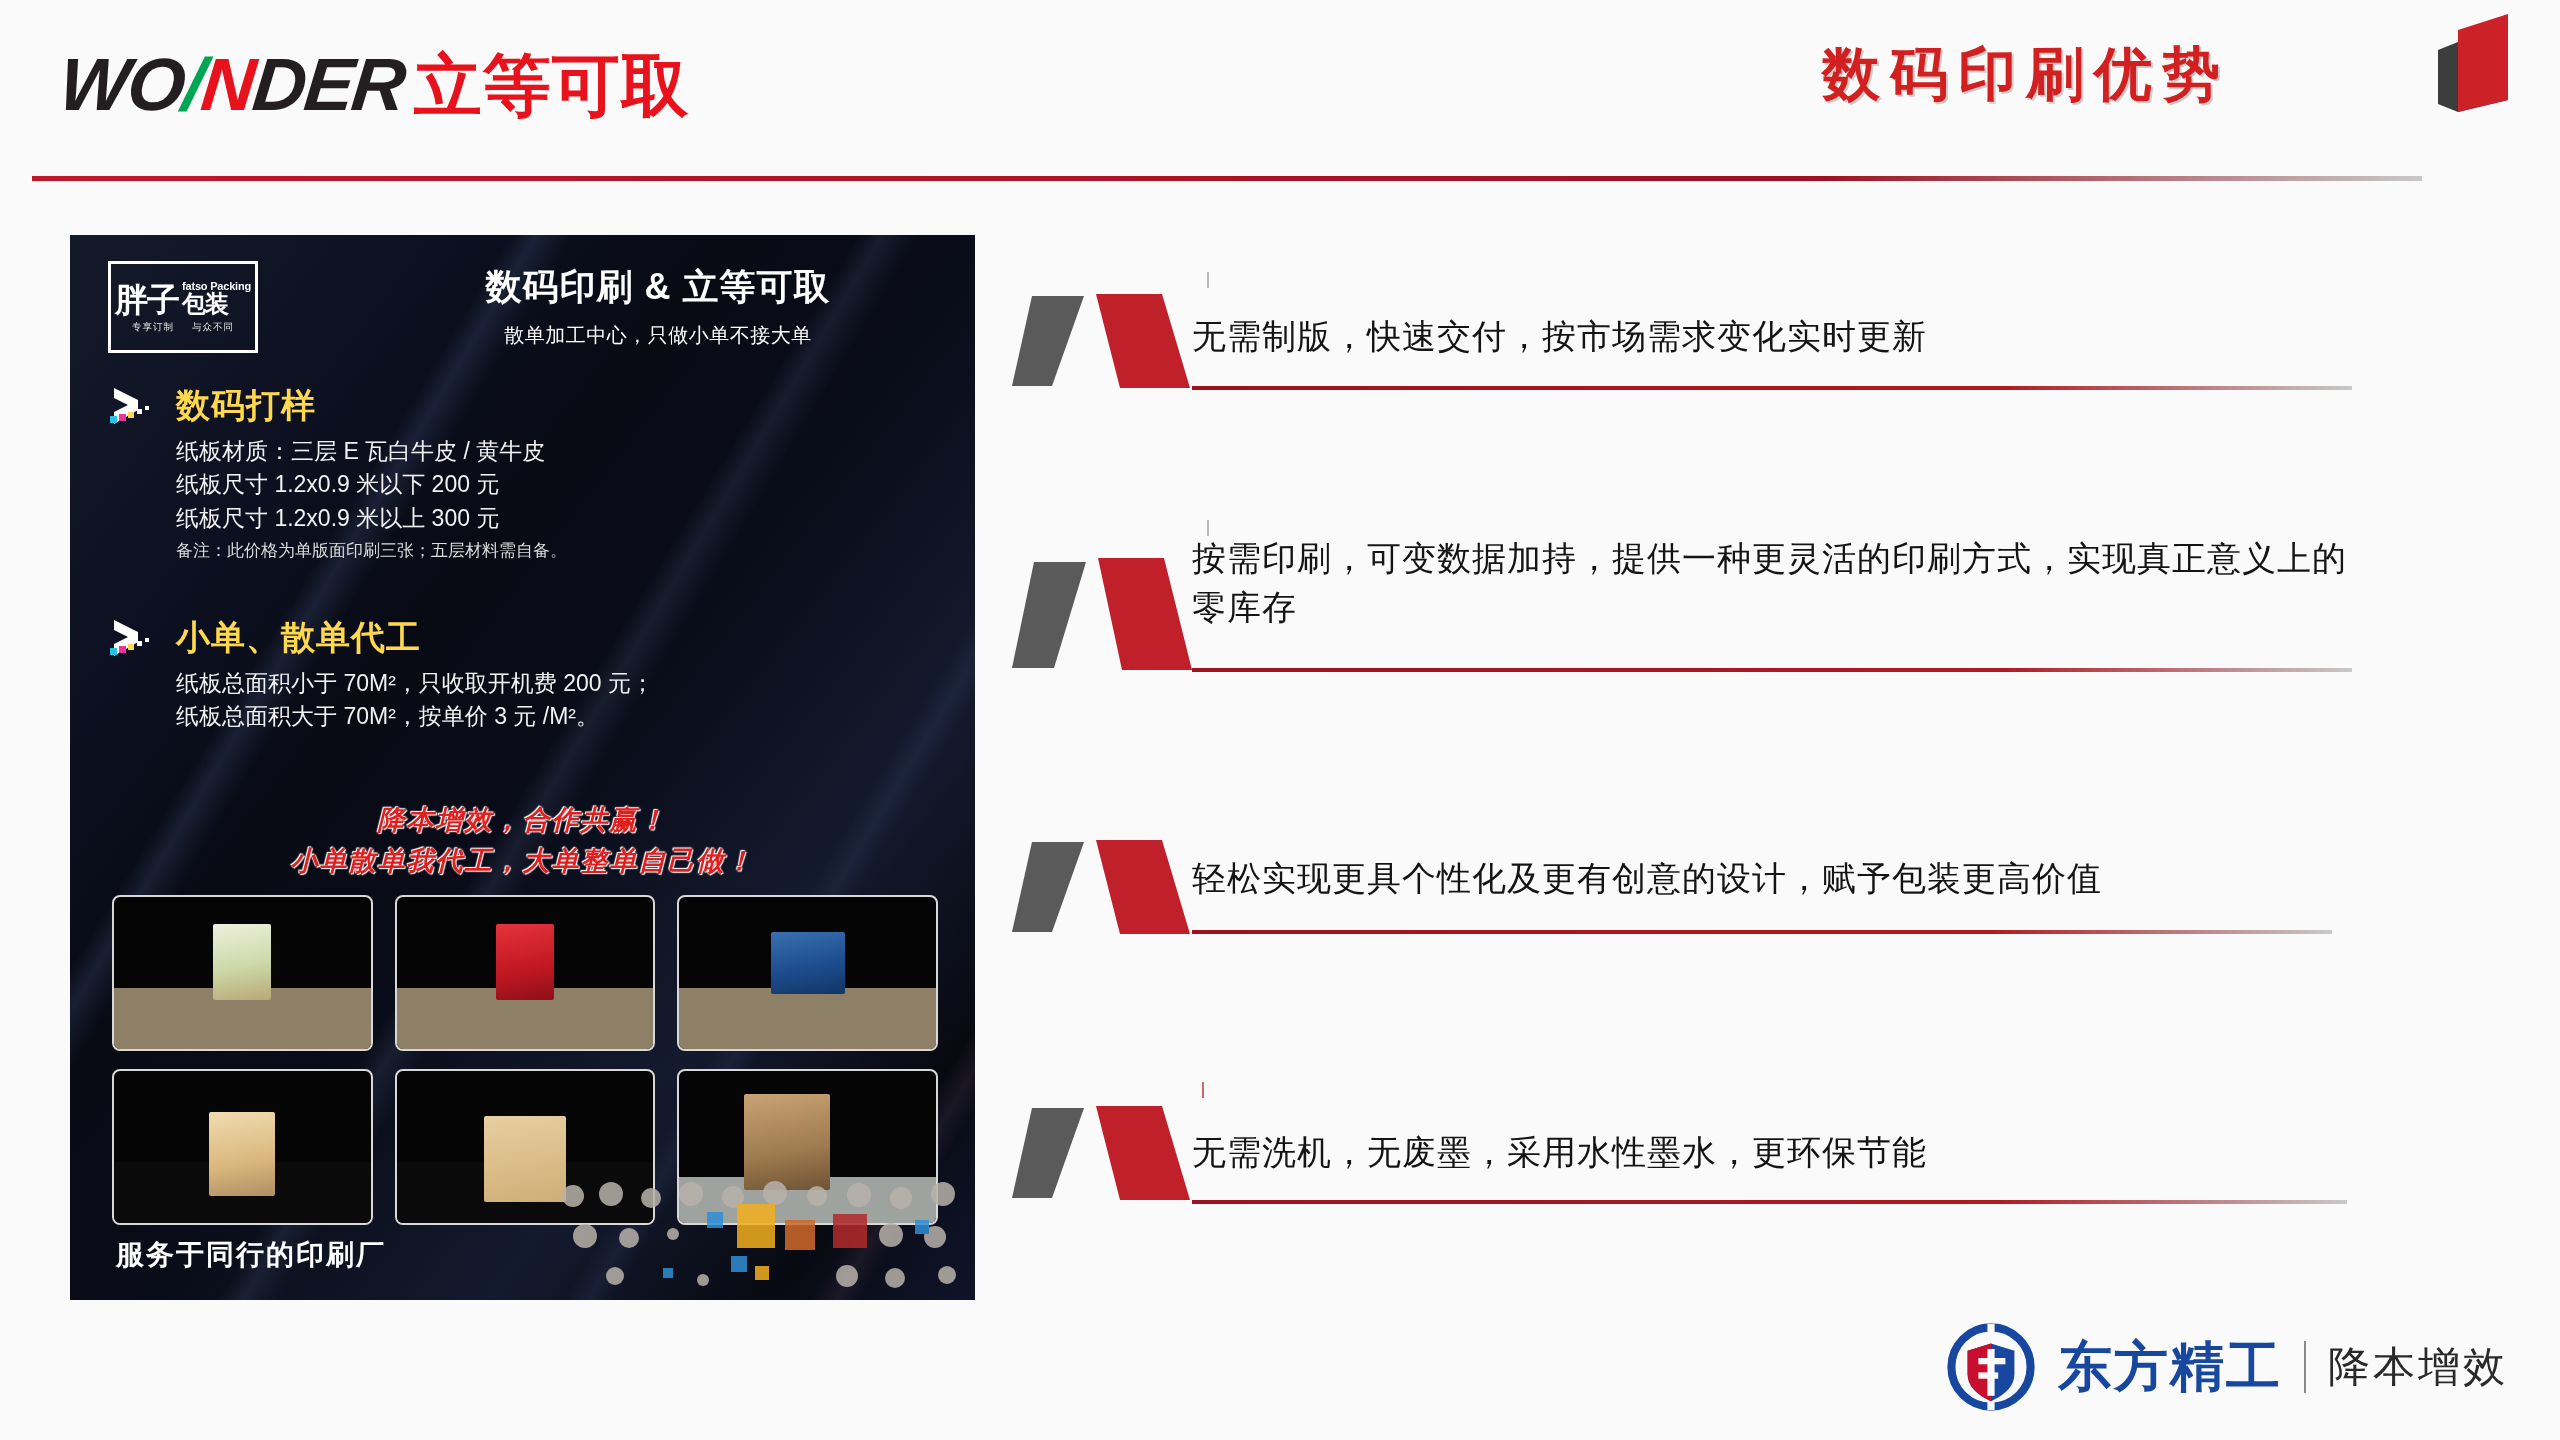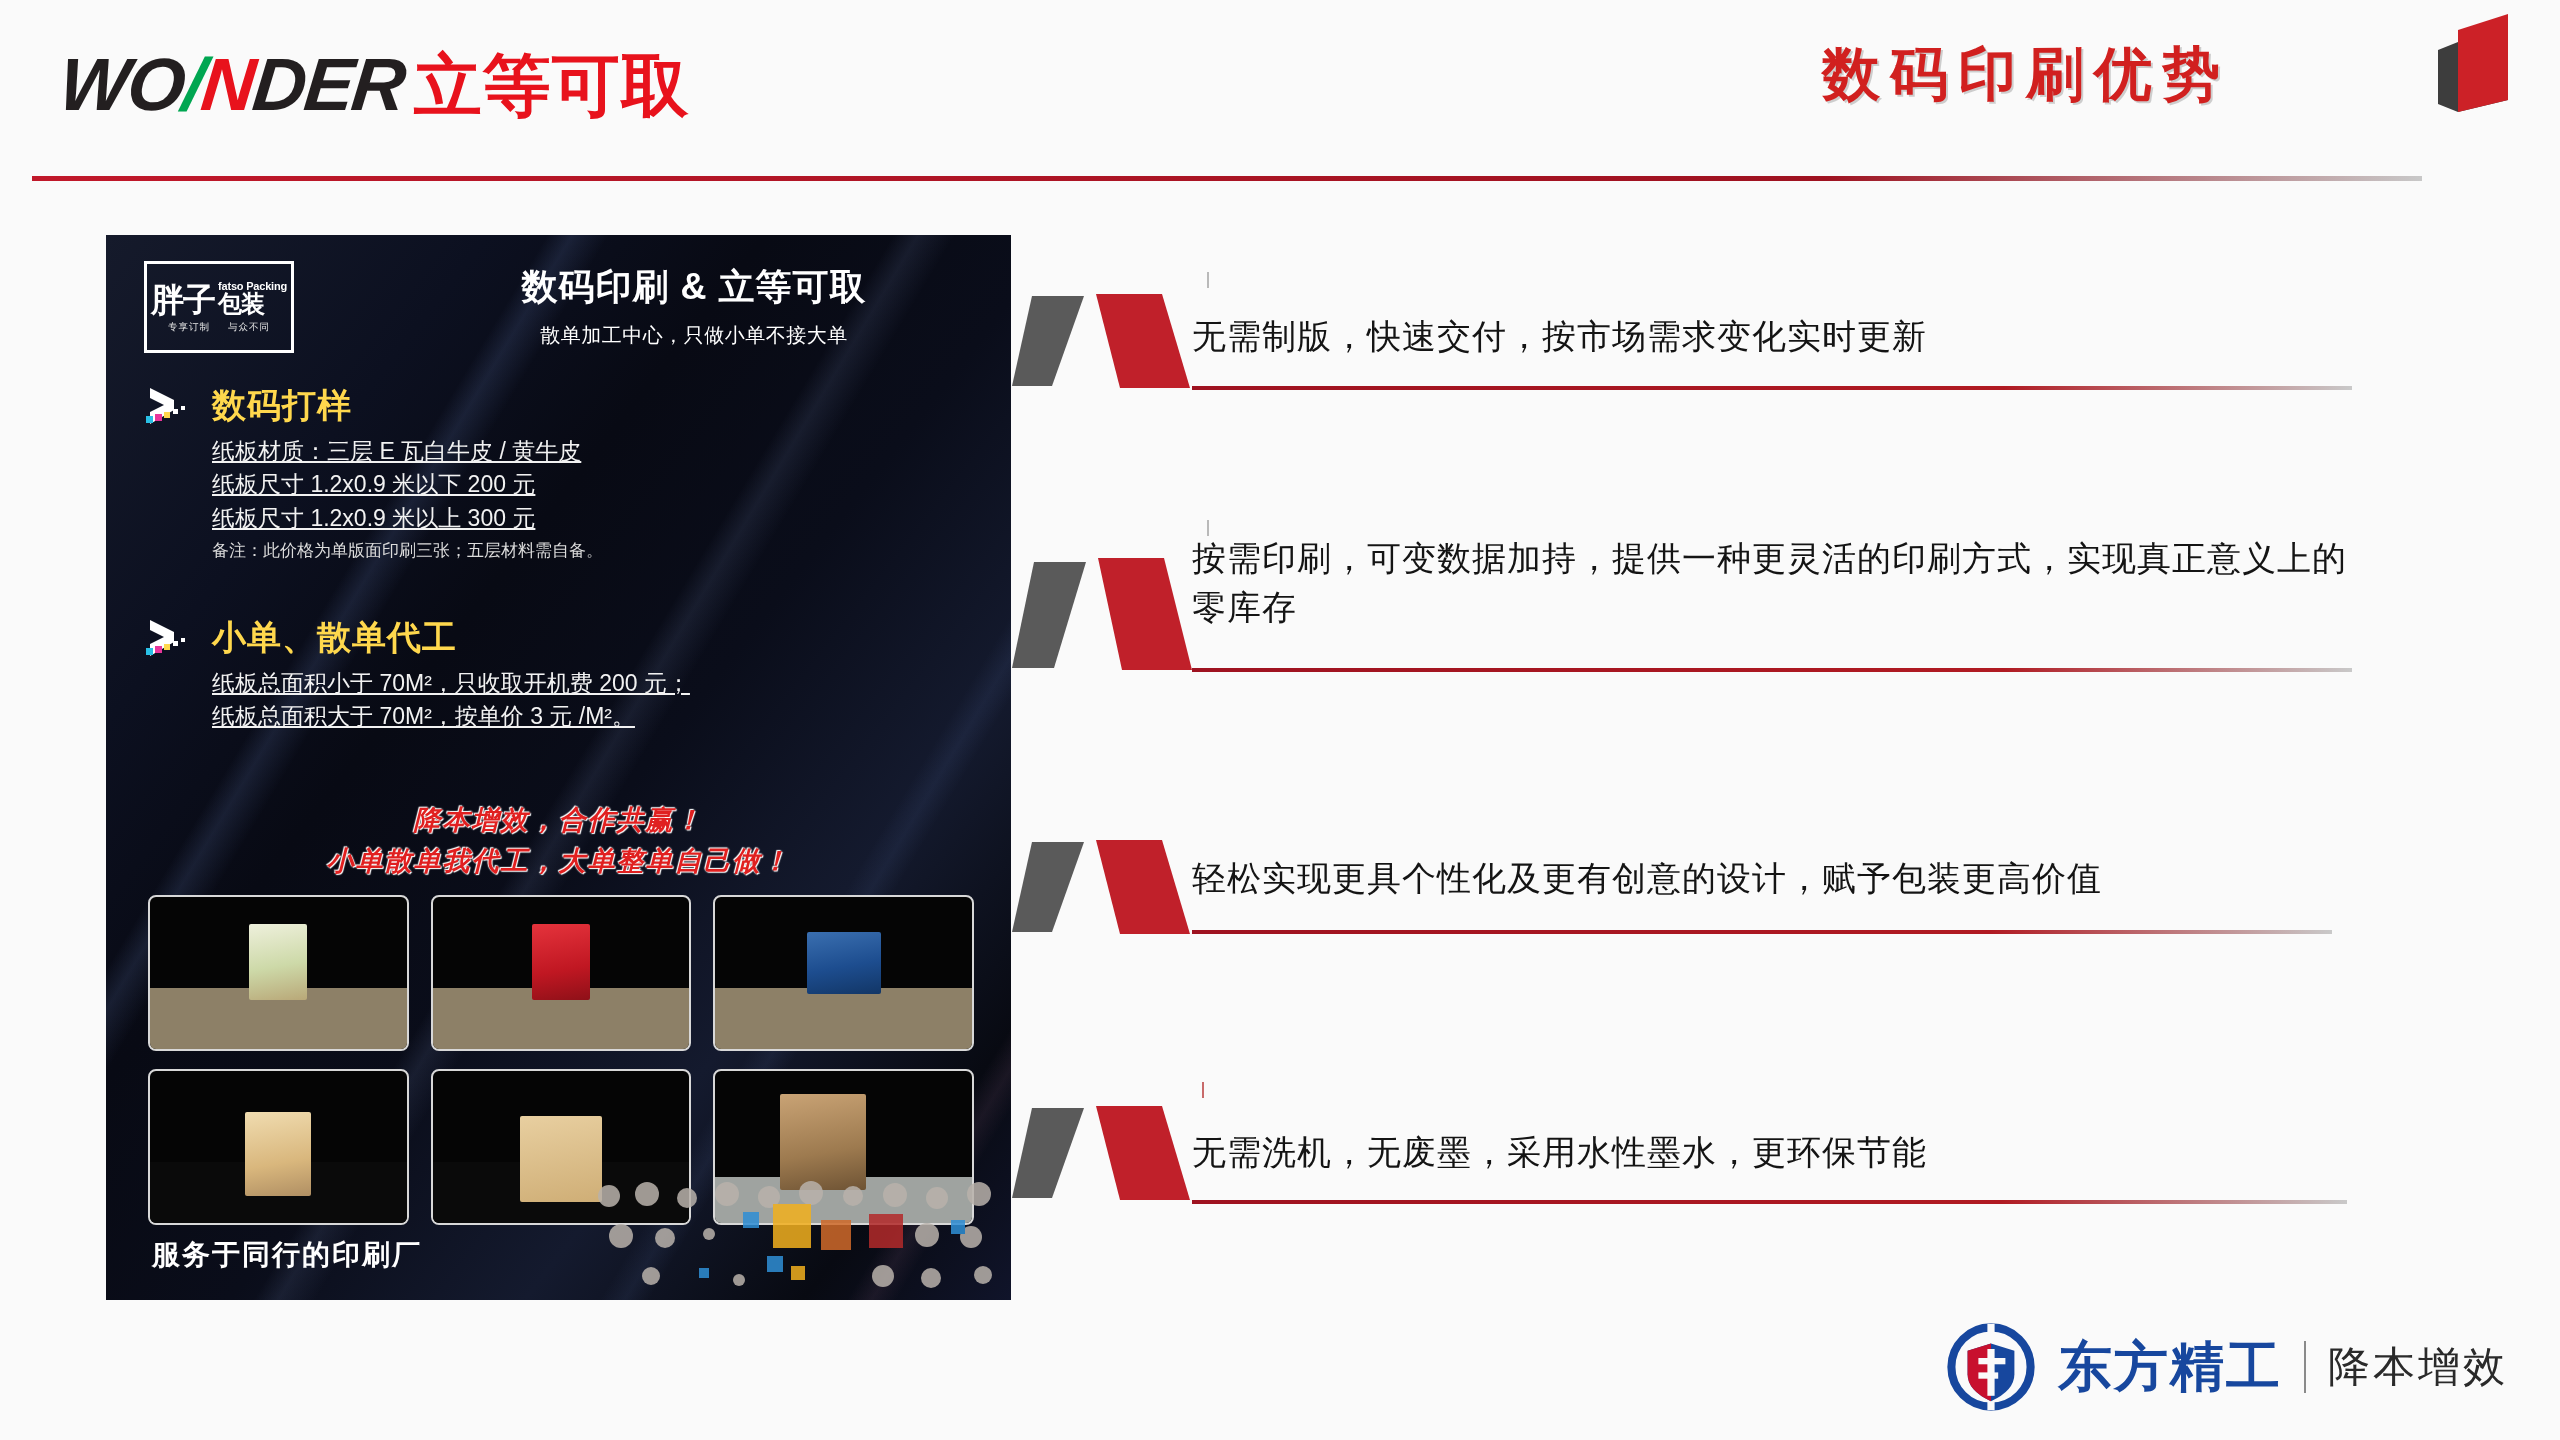--- a/index.html
+++ b/index.html
@@ -33,21 +33,21 @@
   .hr{
     position:absolute;left:32px;top:176px;width:2390px;height:5px;
     background:linear-gradient(90deg,#c0182a 0%,#9e1220 75%,#c8c8c8 100%);
   }
 
   
   .poster{
     position:absolute;left:70px;top:235px;width:905px;height:1065px;
     background:
       linear-gradient(128deg,#151a2b 0%,#0c1020 22%,#080a14 38%,#0a0d1a 55%,#141a2e 72%,#080a12 88%,#10142a 100%);
-    overflow:hidden;color:#fff;margin-left:36px;
+    overflow:hidden;color:#fff;
   }
   .poster:before{
     content:"";position:absolute;left:-30%;top:-20%;width:160%;height:160%;
     background:
       linear-gradient(121deg,transparent 34%,rgba(120,150,220,.14) 35%,transparent 36.5%),
       linear-gradient(121deg,transparent 48%,rgba(150,175,235,.10) 49%,transparent 50.5%),
       linear-gradient(121deg,transparent 62%,rgba(110,140,210,.09) 63%,transparent 64%),
       linear-gradient(121deg,transparent 72%,rgba(180,120,160,.10) 73%,transparent 74%);
     pointer-events:none;
   }
@@ -67,21 +67,21 @@
     position:absolute;left:284px;top:8px;width:540px;text-align:center;
   }
   .p-head-t1{font-size:36px;font-weight:bold;letter-spacing:1px;}
   .p-head-t2{font-size:20px;margin-top:10px;letter-spacing:.5px;}
 
   .sec{position:absolute;left:38px;width:840px;}
   .sec-head{display:flex;align-items:center;gap:12px;}
   .arrow-ico{width:56px;height:40px;flex:0 0 auto;}
   .sec-title{font-size:34px;font-weight:bold;color:#ffd84d;letter-spacing:1px;}
   .sec-body{margin-left:68px;margin-top:6px;}
-  .sec-line{font-size:23px;line-height:1.45;color:#f2f2f2;white-space:nowrap;text-decoration:underline;}
+  .sec-line{font-size:23px;line-height:1.45;color:#f2f2f2;white-space:nowrap;}
   .sec-note{font-size:17px;line-height:1.4;color:#dcdcdc;margin-top:4px;white-space:nowrap;}
 
   .slogan{
     position:absolute;left:0;right:0;top:565px;text-align:center;
     font-family:"Liberation Serif","DejaVu Serif",serif;
     color:#e02020;font-weight:bold;font-style:italic;
     text-shadow:0 0 2px #fff,1px 1px 1px #fff,-1px -1px 1px #fff;
   }
   .slogan div{font-size:27px;line-height:1.5;letter-spacing:2px;}
 

